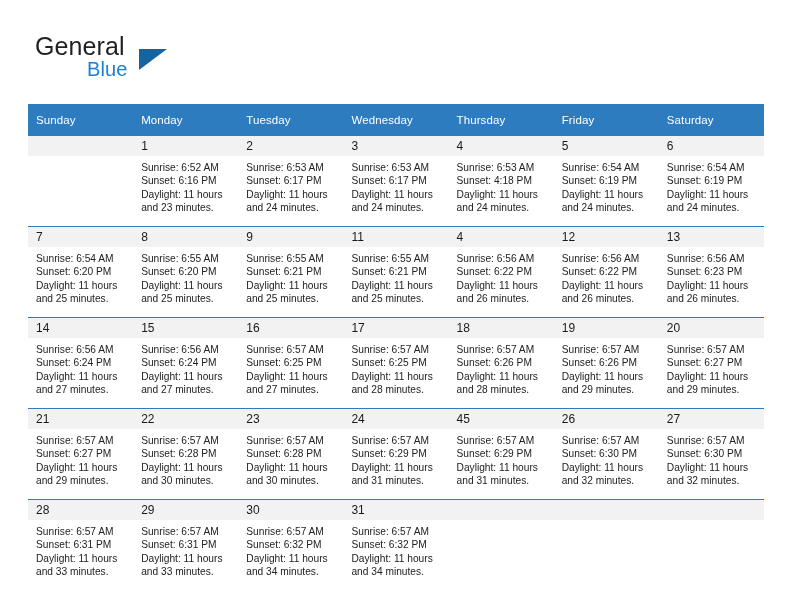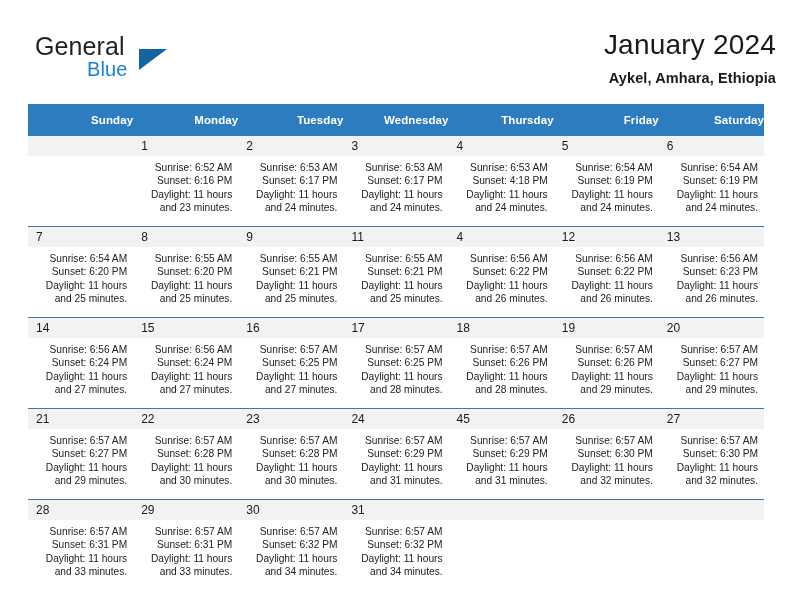--- a/index.html
+++ b/index.html
@@ -93,22 +93,22 @@
     left: 28px;
     top: 104px;
     width: 736px;
     border-collapse: collapse;
     table-layout: fixed;
   }
   .calendar th {
     background: #2e7cc0;
     color: #ffffff;
     font-size: 11.5px;
-    font-weight: bold;
-    text-align: right;
+    font-weight: normal;
+    text-align: left;
     padding: 6px 0 6px 8px;
     height: 19px;
     letter-spacing: 0.1px;
     vertical-align: middle;
   }
   .calendar td {
     vertical-align: top;
     padding: 0;
     width: 105.14px;
     border-top: 1.3px solid #2e7cc0;
@@ -126,21 +126,20 @@
   }
   .daynum-band.empty {
     background: #f2f2f2;
   }
   .cell-body {
     padding: 5px 6px 0 8px;
     background: #ffffff;
     font-size: 10.2px;
     line-height: 13.4px;
     color: #222222;
-    text-align: right;
   }
   .cell-body div {
     white-space: nowrap;
   }
   .cell-body .daylight-line {
     white-space: normal;
   }
   td.blank .cell-body {
     background: #ffffff;
   }
@@ -154,24 +153,20 @@
 <div class="page">
 
   <div class="header">
 
     <div class="brand">
       <span class="brand-general">General</span>
       <span class="brand-triangle"></span>
       <span class="brand-blue">Blue</span>
     </div>
 
-    <div class="title-block">
-      <h1 class="cal-title">January 2024</h1>
-      <p class="cal-subtitle">Aykel, Amhara, Ethiopia</p>
-    </div>
 
   </div>
 
   <table class="calendar">
     <thead>
       <tr>
         <th>Sunday</th>
         <th>Monday</th>
         <th>Tuesday</th>
         <th>Wednesday</th>

